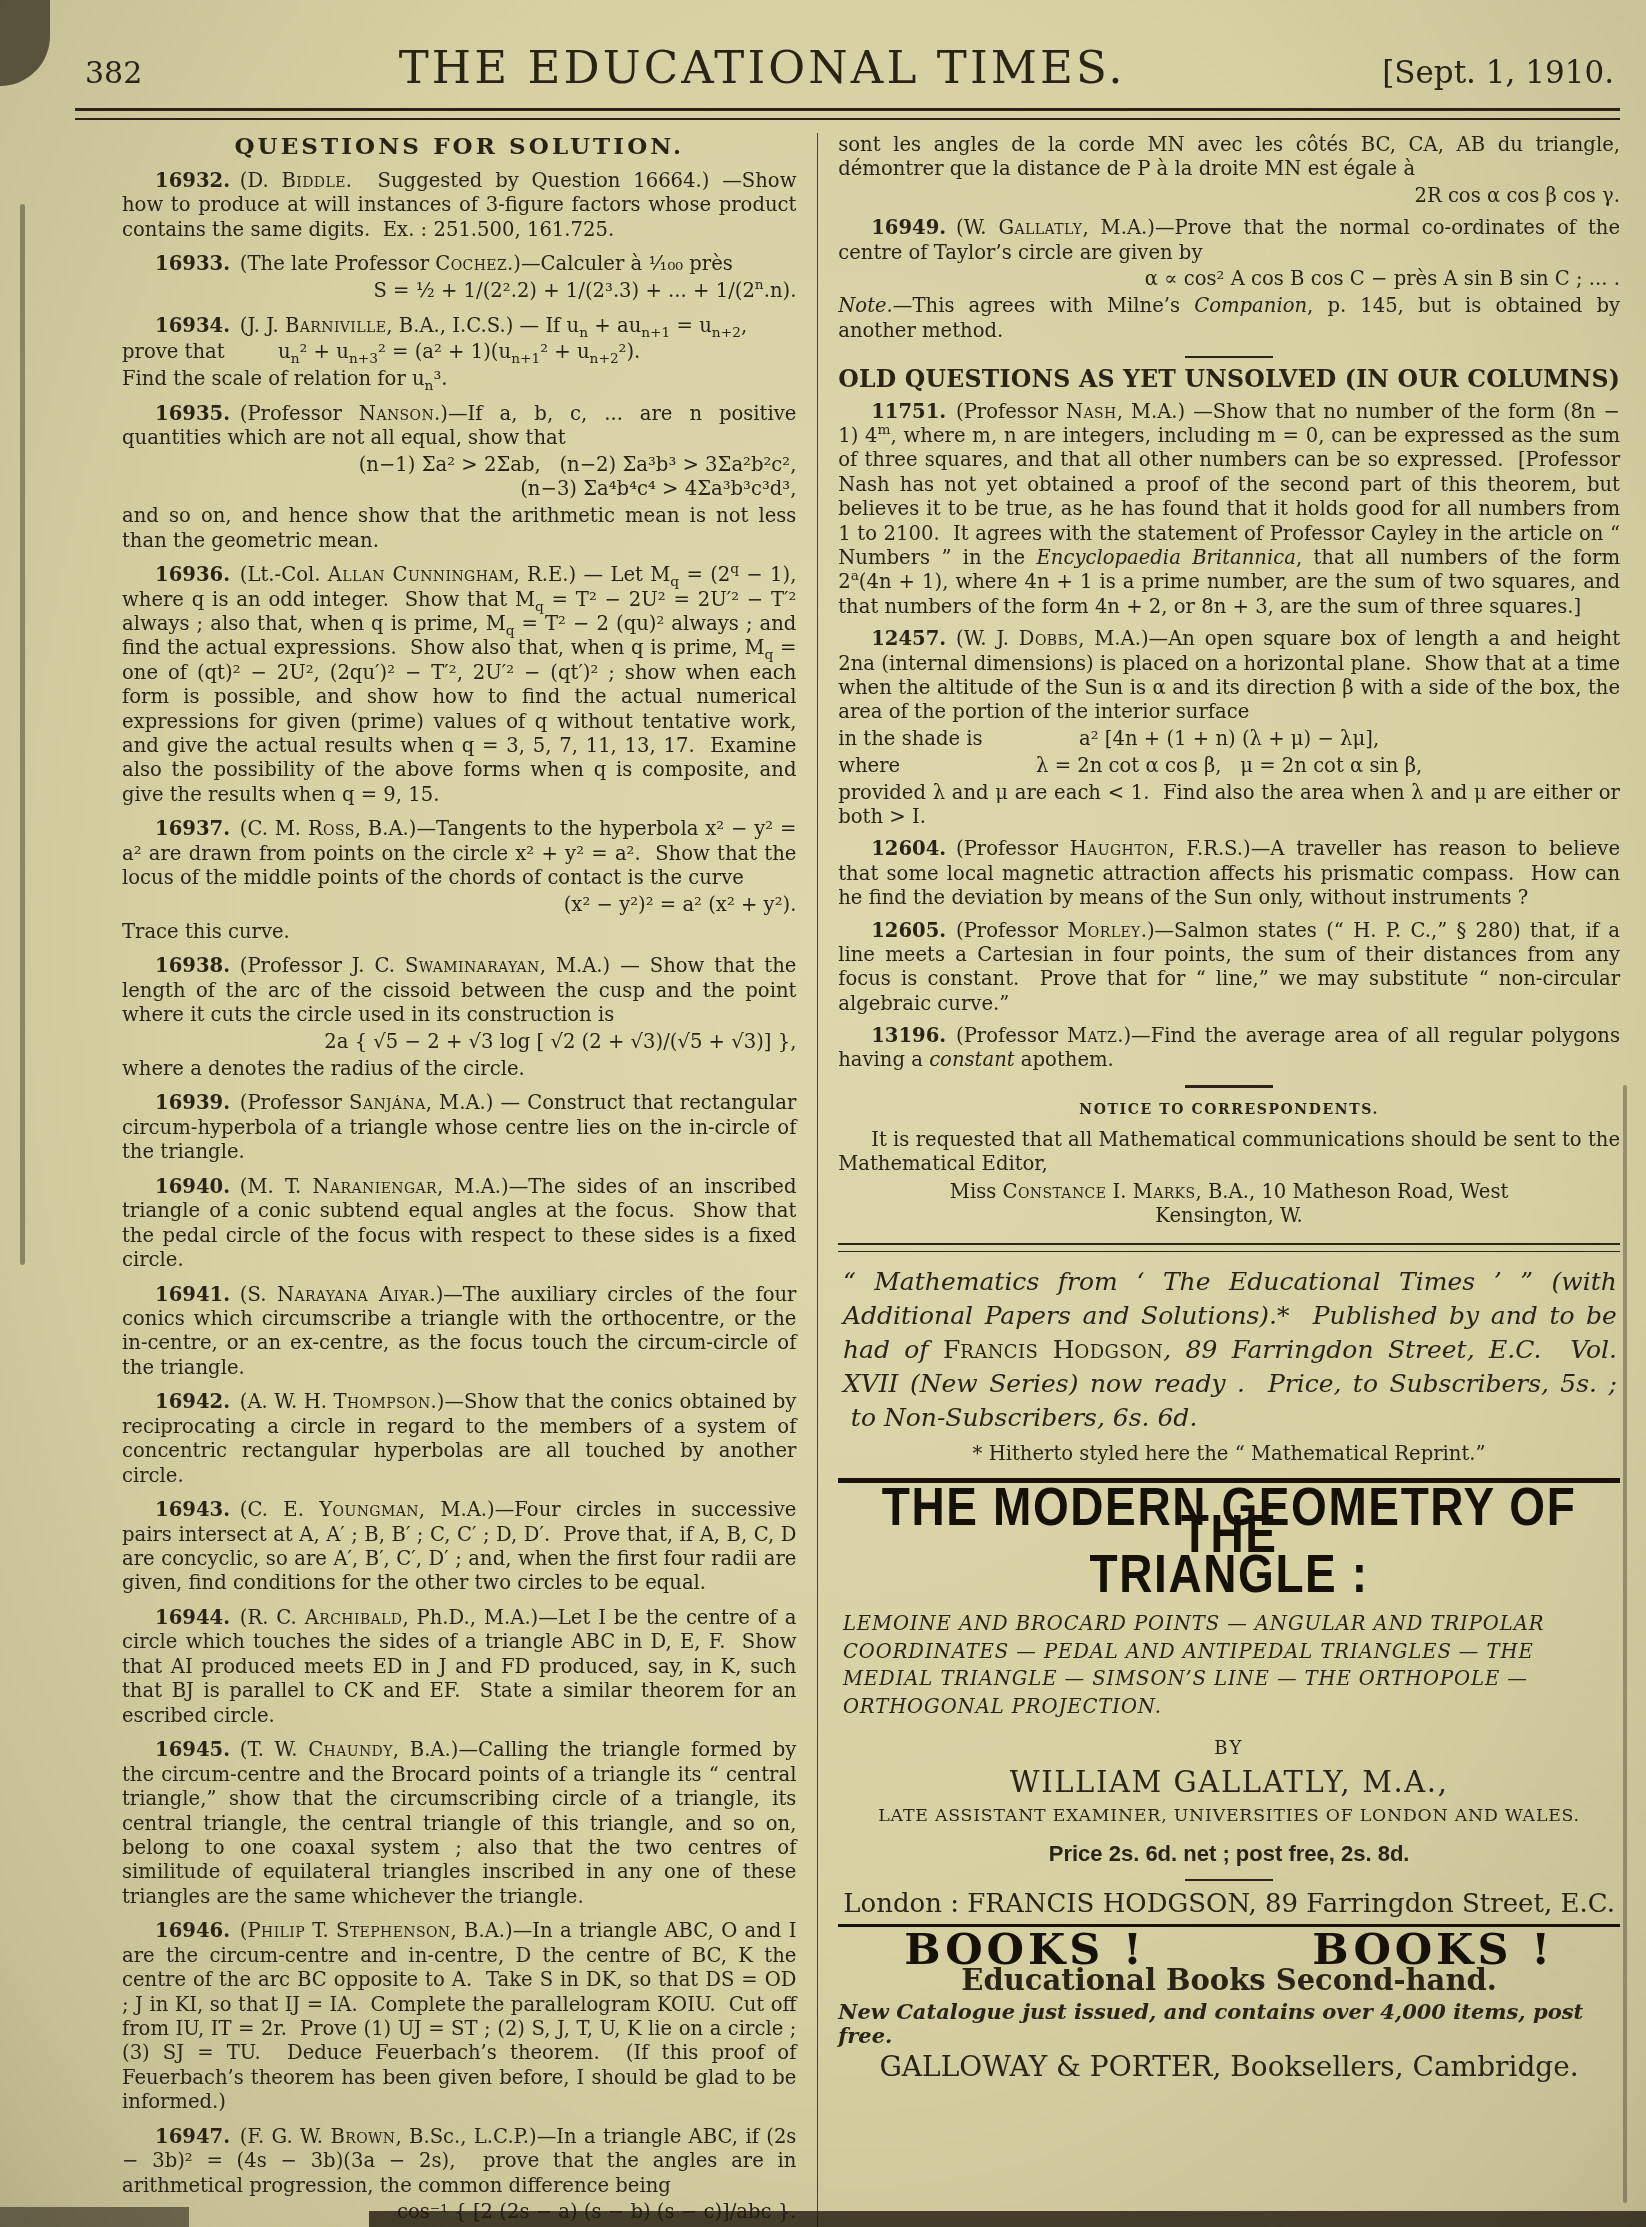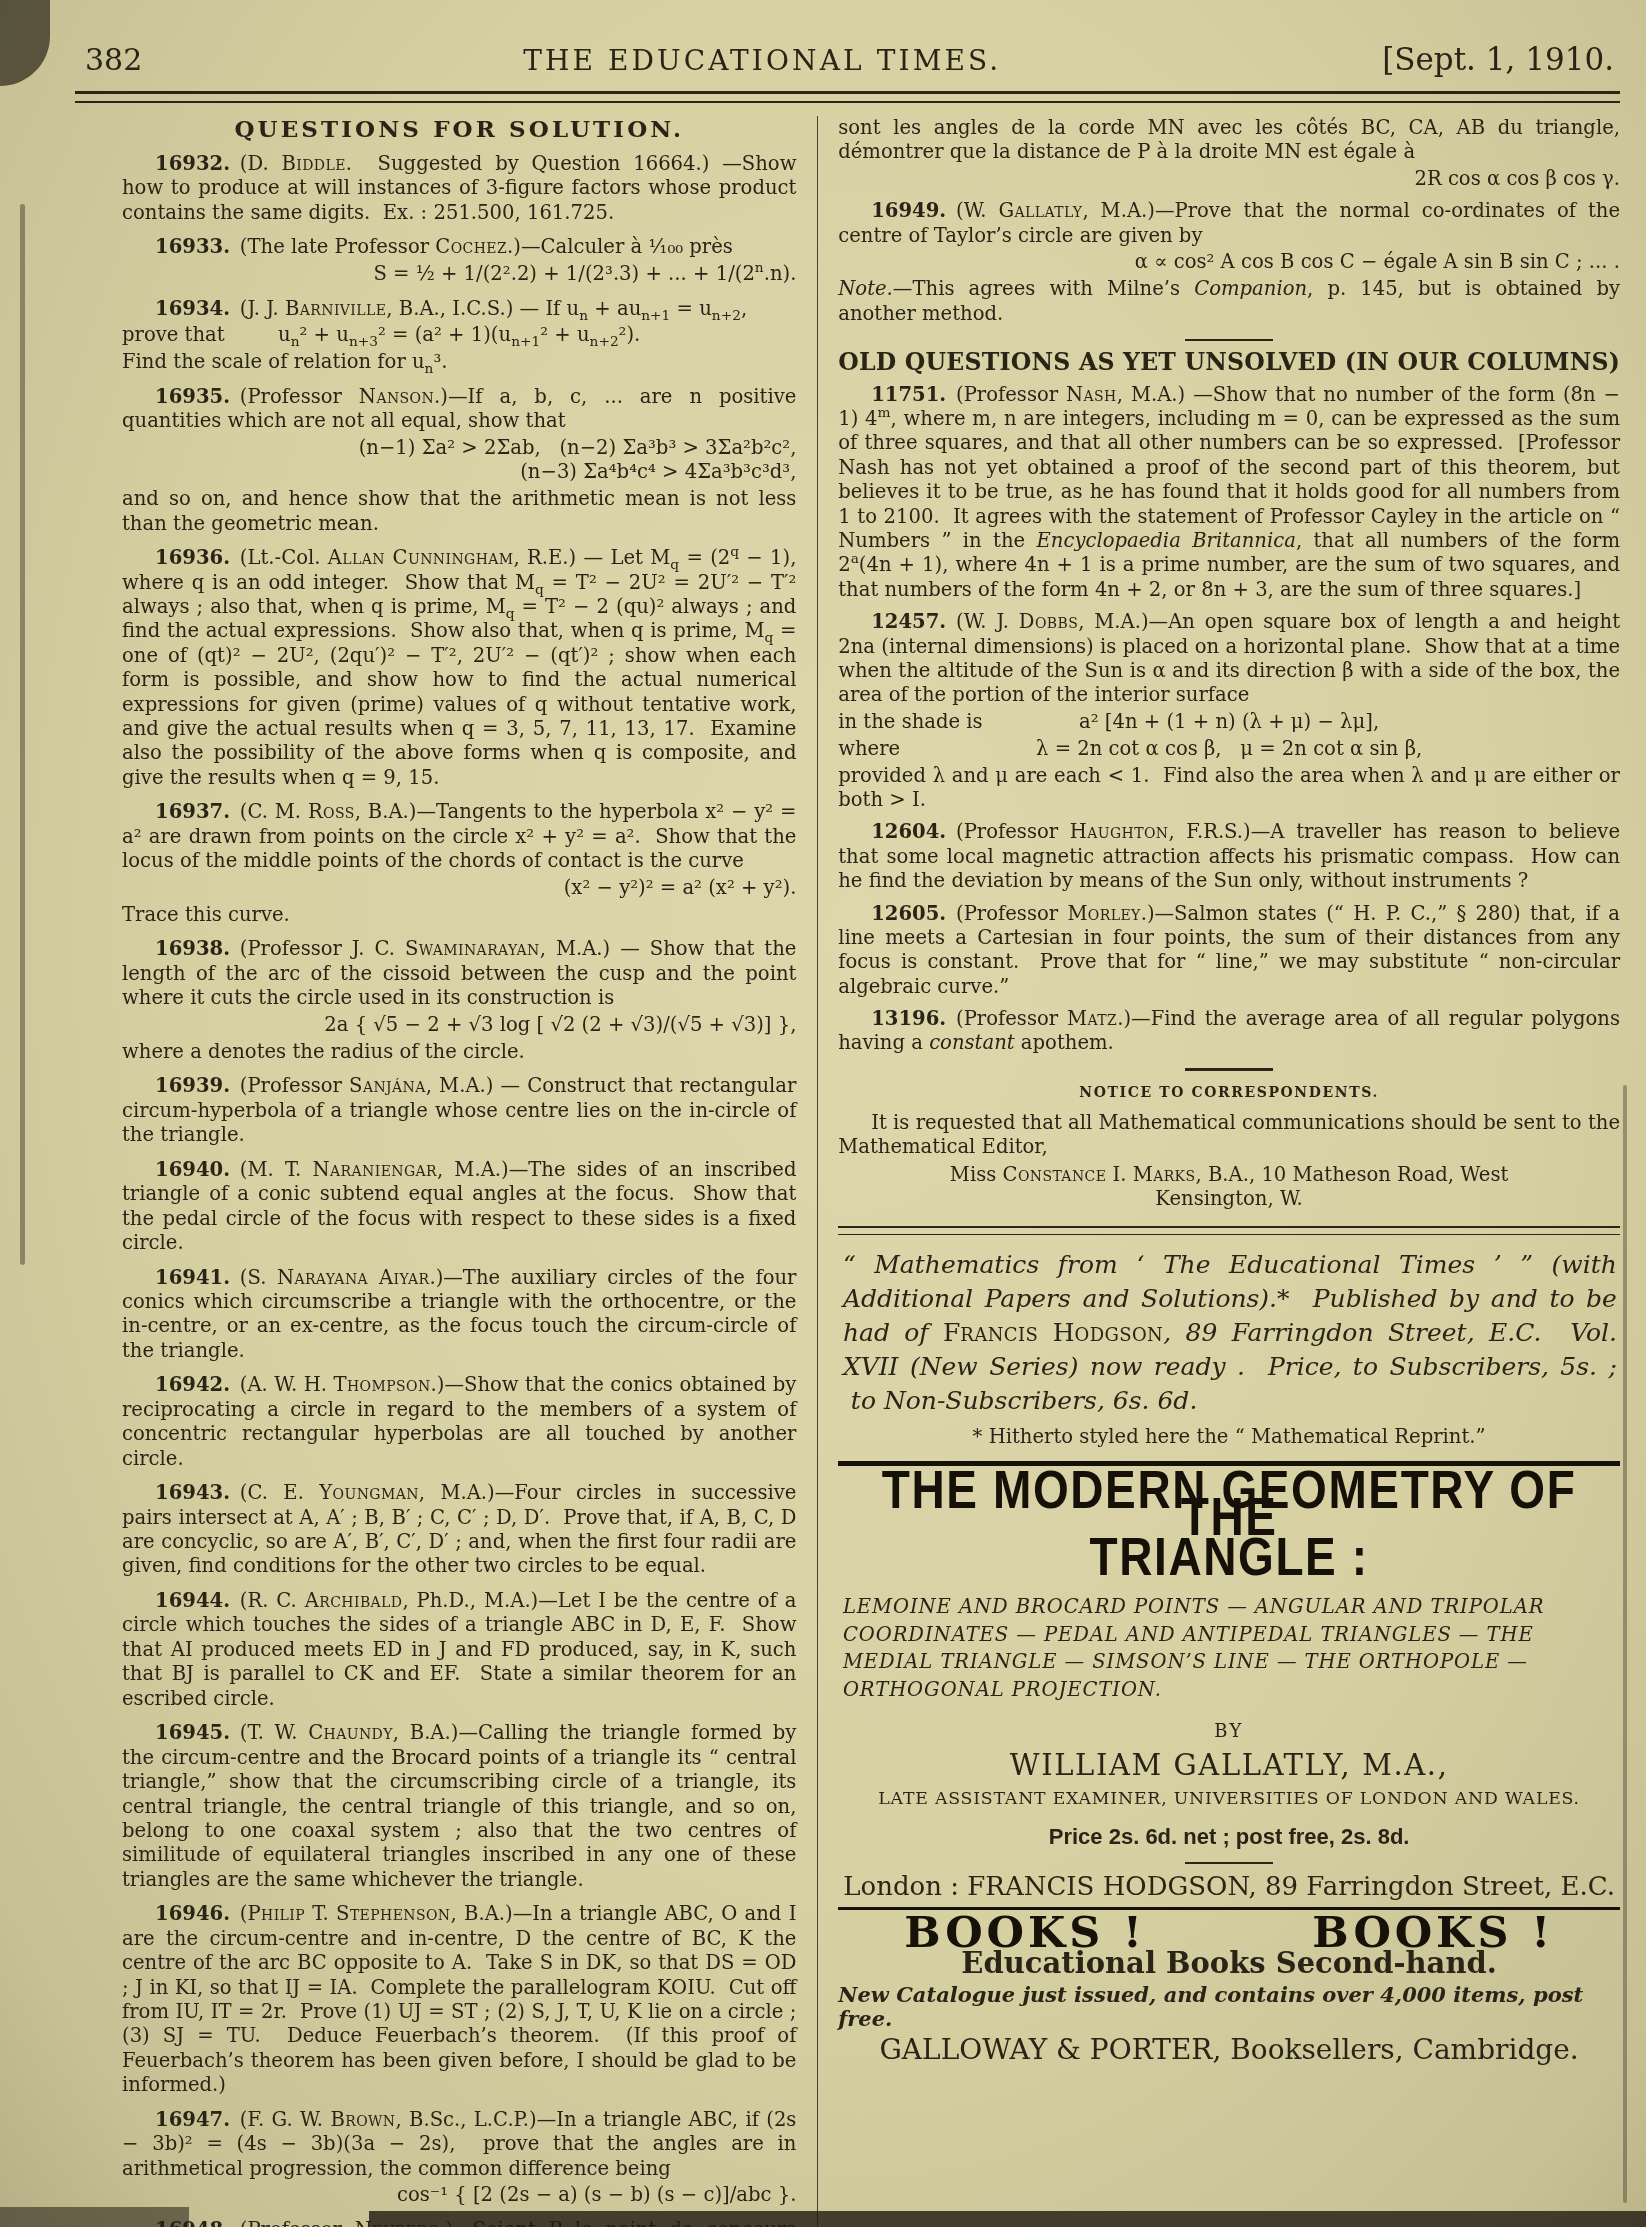--- a/index.html
+++ b/index.html
@@ -9,21 +9,21 @@
     width:1647px;height:2227px;
     margin:0 auto;
     background:radial-gradient(ellipse at 52% 42%, #ded7ac 0%, #d7d0a3 55%, #c7c094 88%, #b7b086 100%);
     color:#2a2416;
     font-family:"DejaVu Serif","Liberation Serif",serif;
     overflow:hidden;
   }
   
   .hdr{display:flex;align-items:baseline;padding:41px 33px 0 85px;}
   .hdr .pn{font-size:30px;}
-  .hdr .ttl{flex:1;text-align:center;font-size:28px;letter-spacing:3.1px;}
+  .hdr .ttl{flex:1;text-align:center;font-size:45px;letter-spacing:3.1px;}
   .hdr .dt{font-size:31px;}
   .rule-double-hdr{margin:14px 27px 0 75px;border-top:3.9px solid #2b2517;border-bottom:2.4px solid #2b2517;height:7px;}
   
   .cols{display:flex;align-items:stretch;padding:12.6px 27px 0 77px;}
   .col-left{width:747px;padding-right:20.4px;margin-left:45px;}
   .col-right{flex:1;border-left:1.6px solid rgba(48,40,26,.85);padding-left:20.4px;padding-bottom:23.6px;}
   
   .col-left,.col-right{font-size:19.6px;line-height:24.4px;text-align:justify;}
   .col-head{text-align:center;font-weight:700;font-size:23px;letter-spacing:3.1px;margin:1.6px 0 6.3px;}
   .question{margin:0;}
@@ -158,21 +158,21 @@
     </div>
 
     <div class="col-right">
       <div id="right-top-questions">
           <div class="question">
             <p class="q-plain">sont les angles de la corde MN avec les côtés BC, CA, AB du triangle, démontrer que la distance de P à la droite MN est égale à</p>
             <div class="q-center">2R cos α cos β cos γ.</div>
           </div>
           <div class="question">
             <p class="q-body"><span class="q-num">16949. </span><span>(W. <span class="sc">Gallatly</span>, M.A.)—Prove that the normal co-ordinates of the centre of Taylor’s circle are given by</span></p>
-            <div class="q-center">α ∝ cos² A cos B cos C − égale A sin B sin C ; ... .</div>
+            <div class="q-center">α ∝ cos² A cos B cos C − près A sin B sin C ; ... .</div>
             <p class="q-plain"><i>Note.</i>—This agrees with Milne’s <i>Companion</i>, p. 145, but is obtained by another method.</p>
           </div>
         </div>
 
       <div class="rule-short"></div>
 
       <div class="unsolved-head">OLD QUESTIONS AS YET UNSOLVED (IN OUR COLUMNS)</div>
       <div id="unsolved-questions">
           <div class="question">
             <p class="q-body"><span class="q-num">11751. </span><span>(Professor <span class="sc">Nash</span>, M.A.) —Show that no number of the form (8n − 1) 4<sup>m</sup>, where m, n are integers, including m = 0, can be expressed as the sum of three squares, and that all other numbers can be so expressed.&nbsp; [Professor Nash has not yet obtained a proof of the second part of this theorem, but believes it to be true, as he has found that it holds good for all numbers from 1 to 2100.&nbsp; It agrees with the statement of Professor Cayley in the article on “ Numbers ” in the <i>Encyclopaedia Britannica</i>, that all numbers of the form 2<sup>a</sup>(4n + 1), where 4n + 1 is a prime number, are the sum of two squares, and that numbers of the form 4n + 2, or 8n + 3, are the sum of three squares.]</span></p>

